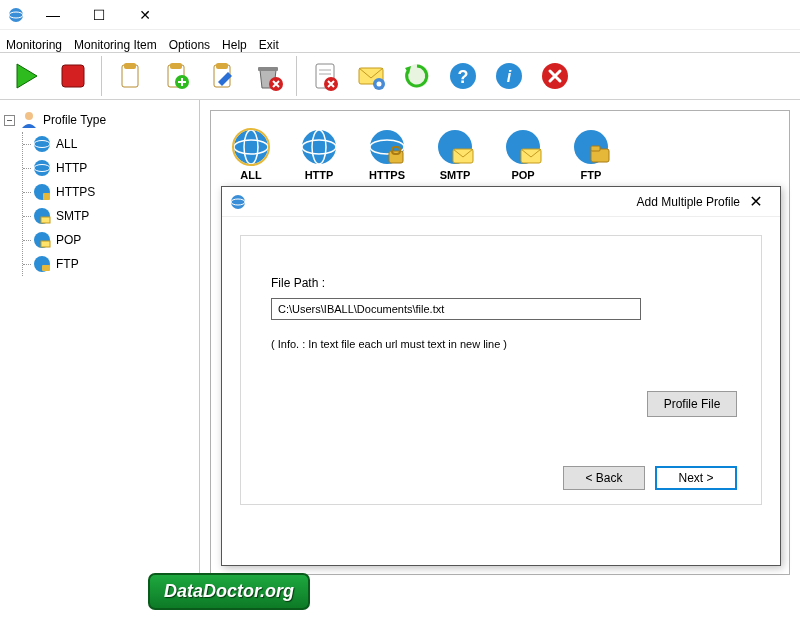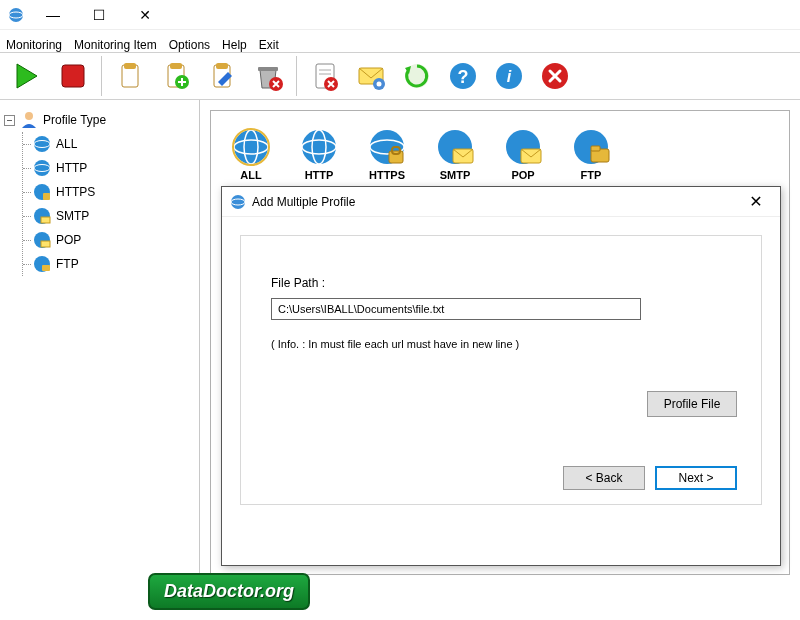--- a/index.html
+++ b/index.html
@@ -25,21 +25,21 @@
 .tree-item { display: flex; align-items: center; gap: 5px; padding: 3px 0 3px 10px; position: relative; }
 .tree-item::before { content: ''; position: absolute; left: 0; top: 50%; width: 8px; border-top: 1px dotted #999; }
 
 .content { flex: 1; padding: 10px; }
 .content-panel { border: 1px solid #b0b0b0; height: 465px; padding: 12px; position: relative; background: #fff; }
 .proto-row { display: flex; gap: 28px; padding: 4px 8px; }
 .proto-item { display: flex; flex-direction: column; align-items: center; gap: 2px; font-size: 11px; font-weight: bold; }
 
 
 .dialog { position: absolute; left: 10px; top: 75px; width: 560px; height: 380px; background: #fff; border: 1px solid #555; box-shadow: 2px 2px 8px rgba(0,0,0,0.25); }
-.dlg-title { height: 30px; display: flex; align-items: center; padding: 0 8px; border-bottom: 1px solid #eee; }
+.dlg-title { height: 30px; display: flex; align-items: center; padding: 0 8px; border-bottom: 1px solid #eee; text-align: right; }
 .dlg-title .t { font-size: 12px; flex: 1; }
 .dlg-title .x { width: 32px; height: 28px; display: flex; align-items: center; justify-content: center; font-size: 16px; }
 .dlg-body { padding: 18px; }
 .dlg-inner { border: 1px solid #d8d8d8; height: 270px; padding: 40px 30px 16px 30px; position: relative; }
 .dlg-inner .lbl { font-size: 12px; margin-bottom: 8px; }
 .dlg-inner .path-input { width: 370px; height: 22px; border: 1px solid #666; font-size: 11px; padding: 2px 6px; }
 .dlg-inner .info { font-size: 11px; margin-top: 18px; color: #000; }
 .dlg-inner .import-btn { position: absolute; right: 24px; top: 155px; width: 90px; height: 26px; border: 1px solid #999; background: #e1e1e1; font-size: 12px; }
 .dlg-inner .nav-btns { position: absolute; right: 24px; bottom: 14px; display: flex; gap: 10px; }
 .dlg-inner .nav-btns button { width: 82px; height: 24px; font-size: 12px; border: 1px solid #999; background: #e1e1e1; }
@@ -273,21 +273,21 @@
               <circle cx="8" cy="8" r="7" fill="#3a8ed8"></circle>
               <ellipse cx="8" cy="8" rx="7" ry="3" fill="none" stroke="#fff"></ellipse>
             </svg>
           <span class="t" style="margin-left:6px">Add Multiple Profile</span>
           <div class="x">✕</div>
         </div>
         <div class="dlg-body">
           <div class="dlg-inner">
             <div class="lbl">File Path :</div>
             <input class="path-input" value="C:\Users\IBALL\Documents\file.txt" style="">
-            <div class="info">( Info. : In must file each url must have in new line )</div>
+            <div class="info">( Info. : In text file each url must text in new line )</div>
             <button class="import-btn">Profile File</button>
             <div class="nav-btns">
               <button>&lt; Back</button>
               <button class="next">Next &gt;</button>
             </div>
           </div>
         </div>
       </div>
 
     </div>

